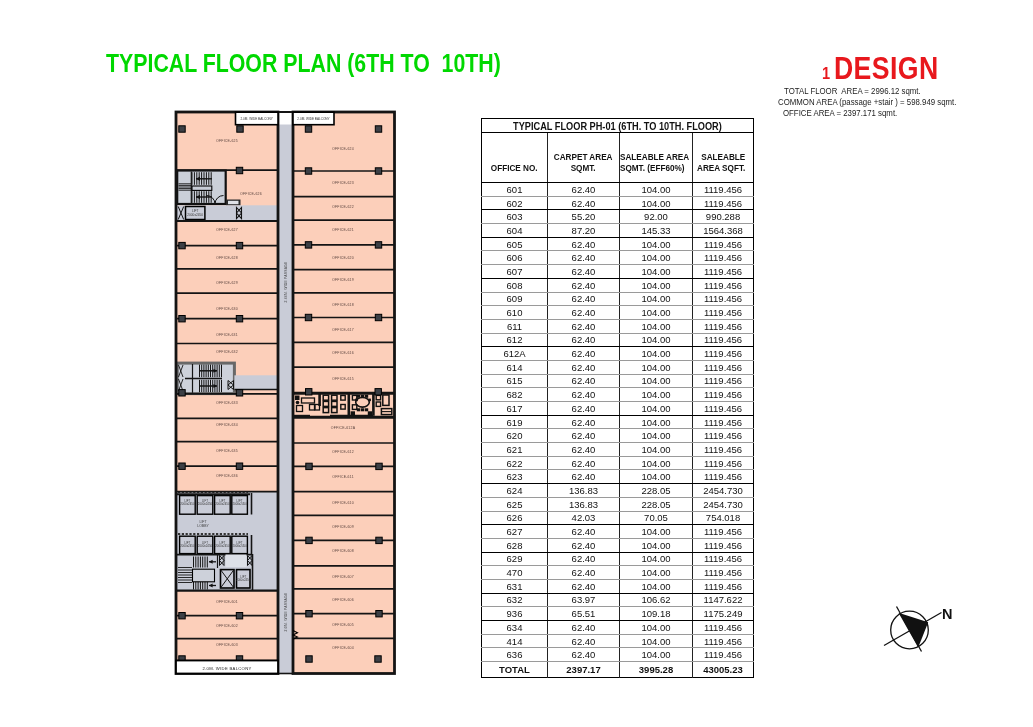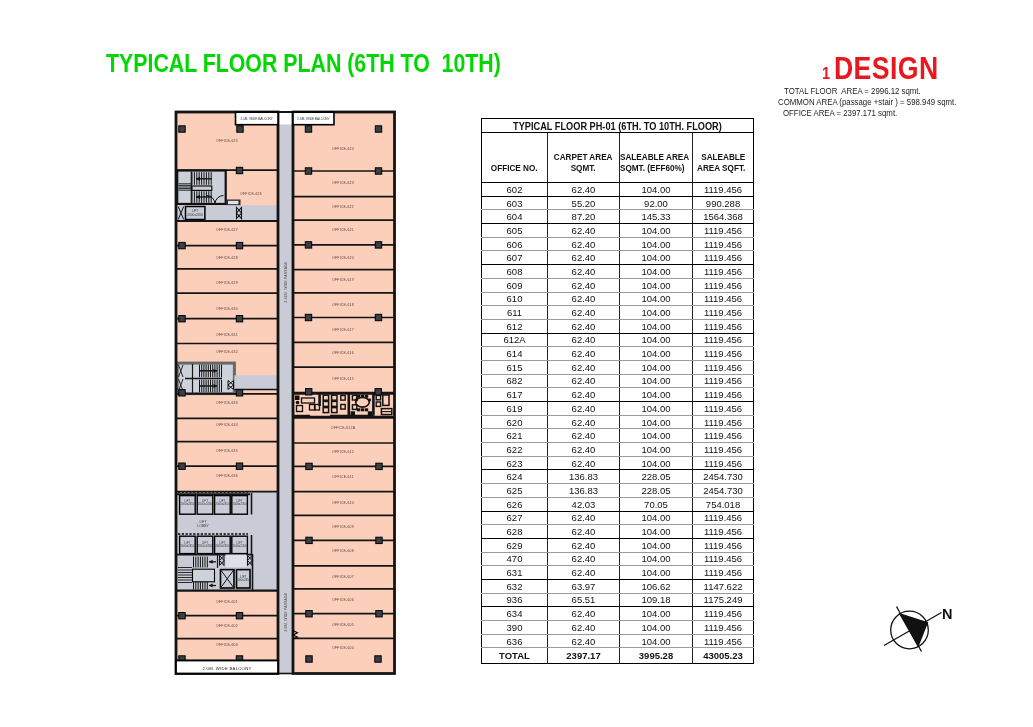--- a/index.html
+++ b/index.html
@@ -751,20 +751,26 @@
           <tr id="ttl">
             <td colspan="4"><span class="sqz" style="transform:scaleX(0.80)">TYPICAL FLOOR PH-01 (6TH. TO 10TH. FLOOR)</span></td>
           </tr>
 
 <tr id="hdr">
             <td style="height:41px"><span class="sqz" style="transform:scaleX(0.86)">OFFICE NO.</span></td>
             <td><span class="sqz" style="transform:scaleX(0.86)">CARPET AREA<br>SQMT.</span></td>
 <td style="text-align:left"><span class="sqz sqzl" style="transform:scaleX(0.86)">SALEABLE AREA<br>SQMT. (EFF60%)</span></td>
 <td style="text-align:right"><span class="sqz sqzl" style="transform:scaleX(0.86)">SALEABLE<br>AREA SQFT.</span></td>
           </tr>
+<tr class="data">
+            <td>601</td>
+            <td>62.40</td>
+            <td>104.00</td>
+            <td>1119.456</td>
+          </tr>
 <tr class="data dk">
             <td>602</td>
             <td>62.40</td>
             <td>104.00</td>
             <td>1119.456</td>
           </tr>
 <tr class="data">
             <td>603</td>
             <td>55.20</td>
             <td>92.00</td>
@@ -944,21 +950,21 @@
             <td>109.18</td>
             <td>1175.249</td>
           </tr>
 <tr class="data">
             <td>634</td>
             <td>62.40</td>
             <td>104.00</td>
             <td>1119.456</td>
           </tr>
 <tr class="data">
-            <td>390</td>
+            <td>414</td>
             <td>62.40</td>
             <td>104.00</td>
             <td>1119.456</td>
           </tr>
 <tr class="data">
             <td>636</td>
             <td>62.40</td>
             <td>104.00</td>
             <td>1119.456</td>
           </tr>

